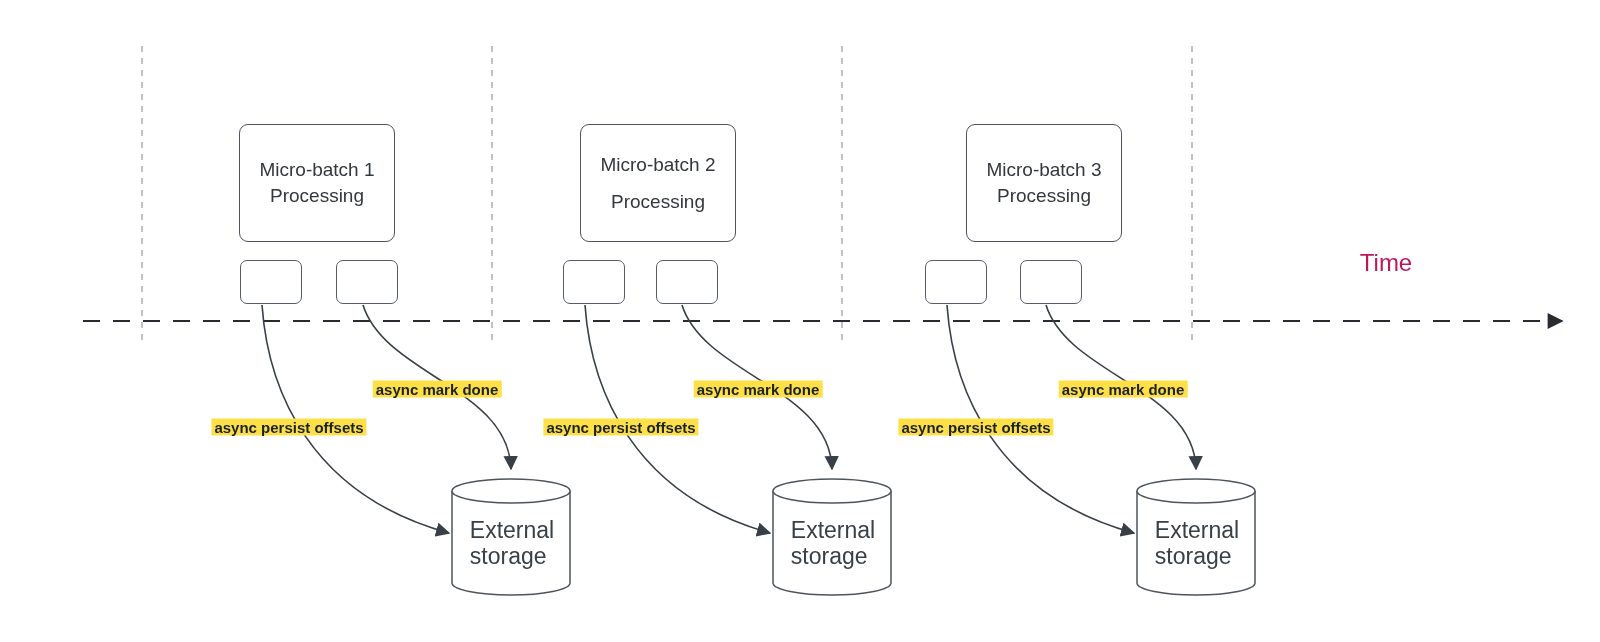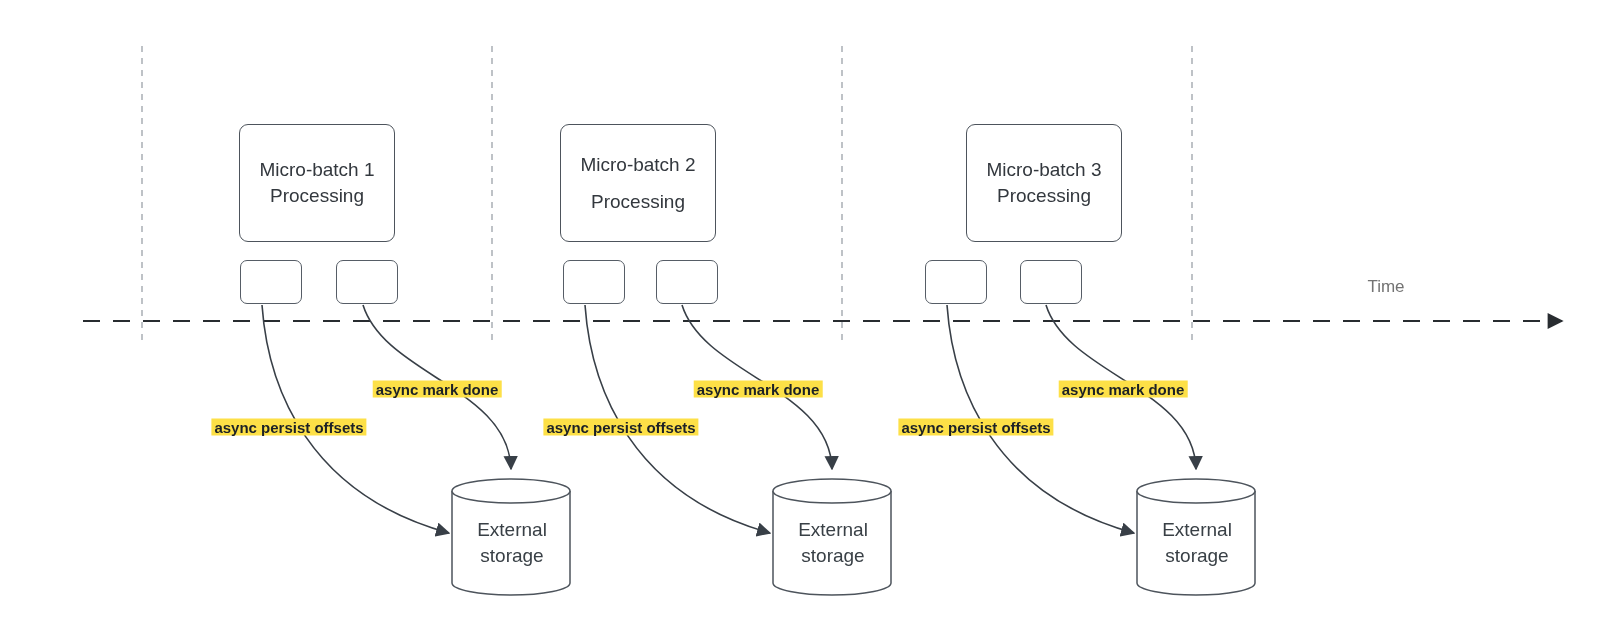--- a/index.html
+++ b/index.html
@@ -50,33 +50,32 @@
     font-size: 15px;
     font-weight: bold;
     color: #1c2126;
     background: #fde047;
     padding: 0 3px;
     white-space: nowrap;
   }
   .storage-label {
     position: absolute;
     transform: translate(-50%, -50%);
-    text-align: center;
-    font-size: 19px;
+    font-size: 23px;
     line-height: 26px;
     color: #394046;
     white-space: nowrap;
   }
   .time-label {
     position: absolute;
     left: 1386px;
-    top: 287px;
+    top: 263px;
     transform: translate(-50%, -50%);
-    font-size: 17px;
-    color: #737373;
+    font-size: 24px;
+    color: #be185d;
   }
 </style>
 </head>
 <body>
 
 <div class="canvas">
 
   <svg class="lines-layer" width="1600" height="642" viewBox="0 0 1600 642" xmlns="http://www.w3.org/2000/svg">
     <defs>
       <marker id="arrowHead" viewBox="0 0 10 10" refX="9" refY="5" markerWidth="9" markerHeight="9" orient="auto-start-reverse" markerUnits="strokeWidth">
@@ -125,21 +124,21 @@
   </div>
   <div class="small-box" style="left:240px;"></div>
   <div class="small-box" style="left:336px;"></div>
   <div class="edge-label" style="left:289px; top:427px;">async persist offsets</div>
   <div class="edge-label" style="left:437px; top:389px;">async mark done</div>
   <div class="storage-label" style="left:512px; top:543px;">
     <div>External</div>
     <div>storage</div>
   </div>
 
-  <div class="main-box" style="left:560px;gap:11px;">
+  <div class="main-box" style="left:580px;gap:11px;">
     <span>Micro-batch 2</span>
     <span>Processing</span>
   </div>
   <div class="small-box" style="left:563px;"></div>
   <div class="small-box" style="left:656px;"></div>
   <div class="edge-label" style="left:621px; top:427px;">async persist offsets</div>
   <div class="edge-label" style="left:758px; top:389px;">async mark done</div>
   <div class="storage-label" style="left:833px; top:543px;">
     <div>External</div>
     <div>storage</div>

